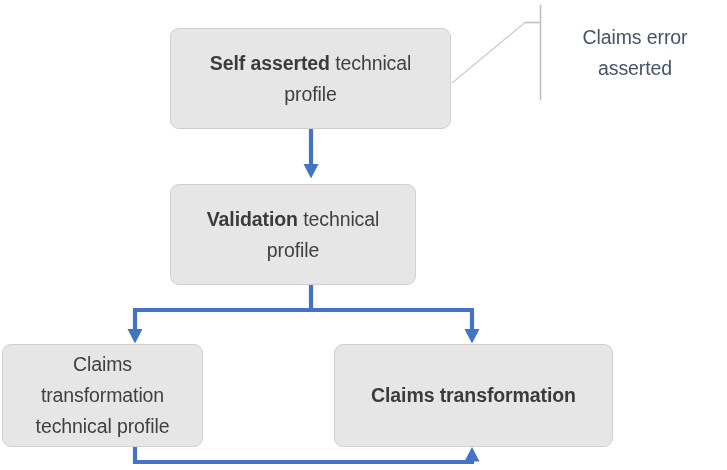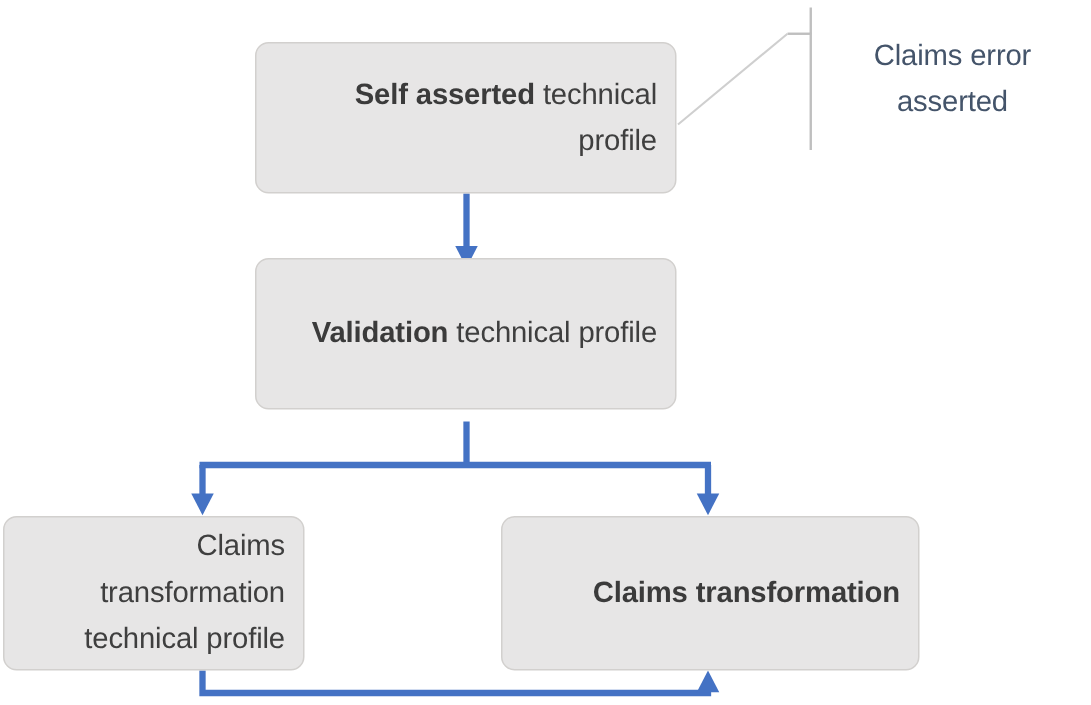--- a/index.html
+++ b/index.html
@@ -28,21 +28,21 @@
   }
   .node-box {
     position: absolute;
     box-sizing: border-box;
     background: #E7E6E6;
     border: 1px solid #D2D0CE;
     border-radius: 9px;
     display: flex;
     align-items: center;
     justify-content: center;
-    text-align: right;
+    text-align: center;
     color: #3F3F3F;
     font-size: 19.5px;
     line-height: 31px;
     padding: 4px 12px;
     letter-spacing: -0.1px;
   }
   .node-label {
     display: block;
     width: 100%;
   }
@@ -55,22 +55,22 @@
     color: #3B3B3B;
   }
   #box-self-asserted {
     left: 170px;
     top: 28px;
     width: 281px;
     height: 101px;
   }
   #box-validation {
     left: 170px;
-    top: 172px;
-    width: 281px;
+    top: 184px;
+    width: 246px;
     height: 101px;
   }
   #box-claims-transformation-technical-profile {
     left: 2px;
     top: 344px;
     width: 201px;
     height: 103px;
   }
   #box-claims-transformation {
     left: 334px;

